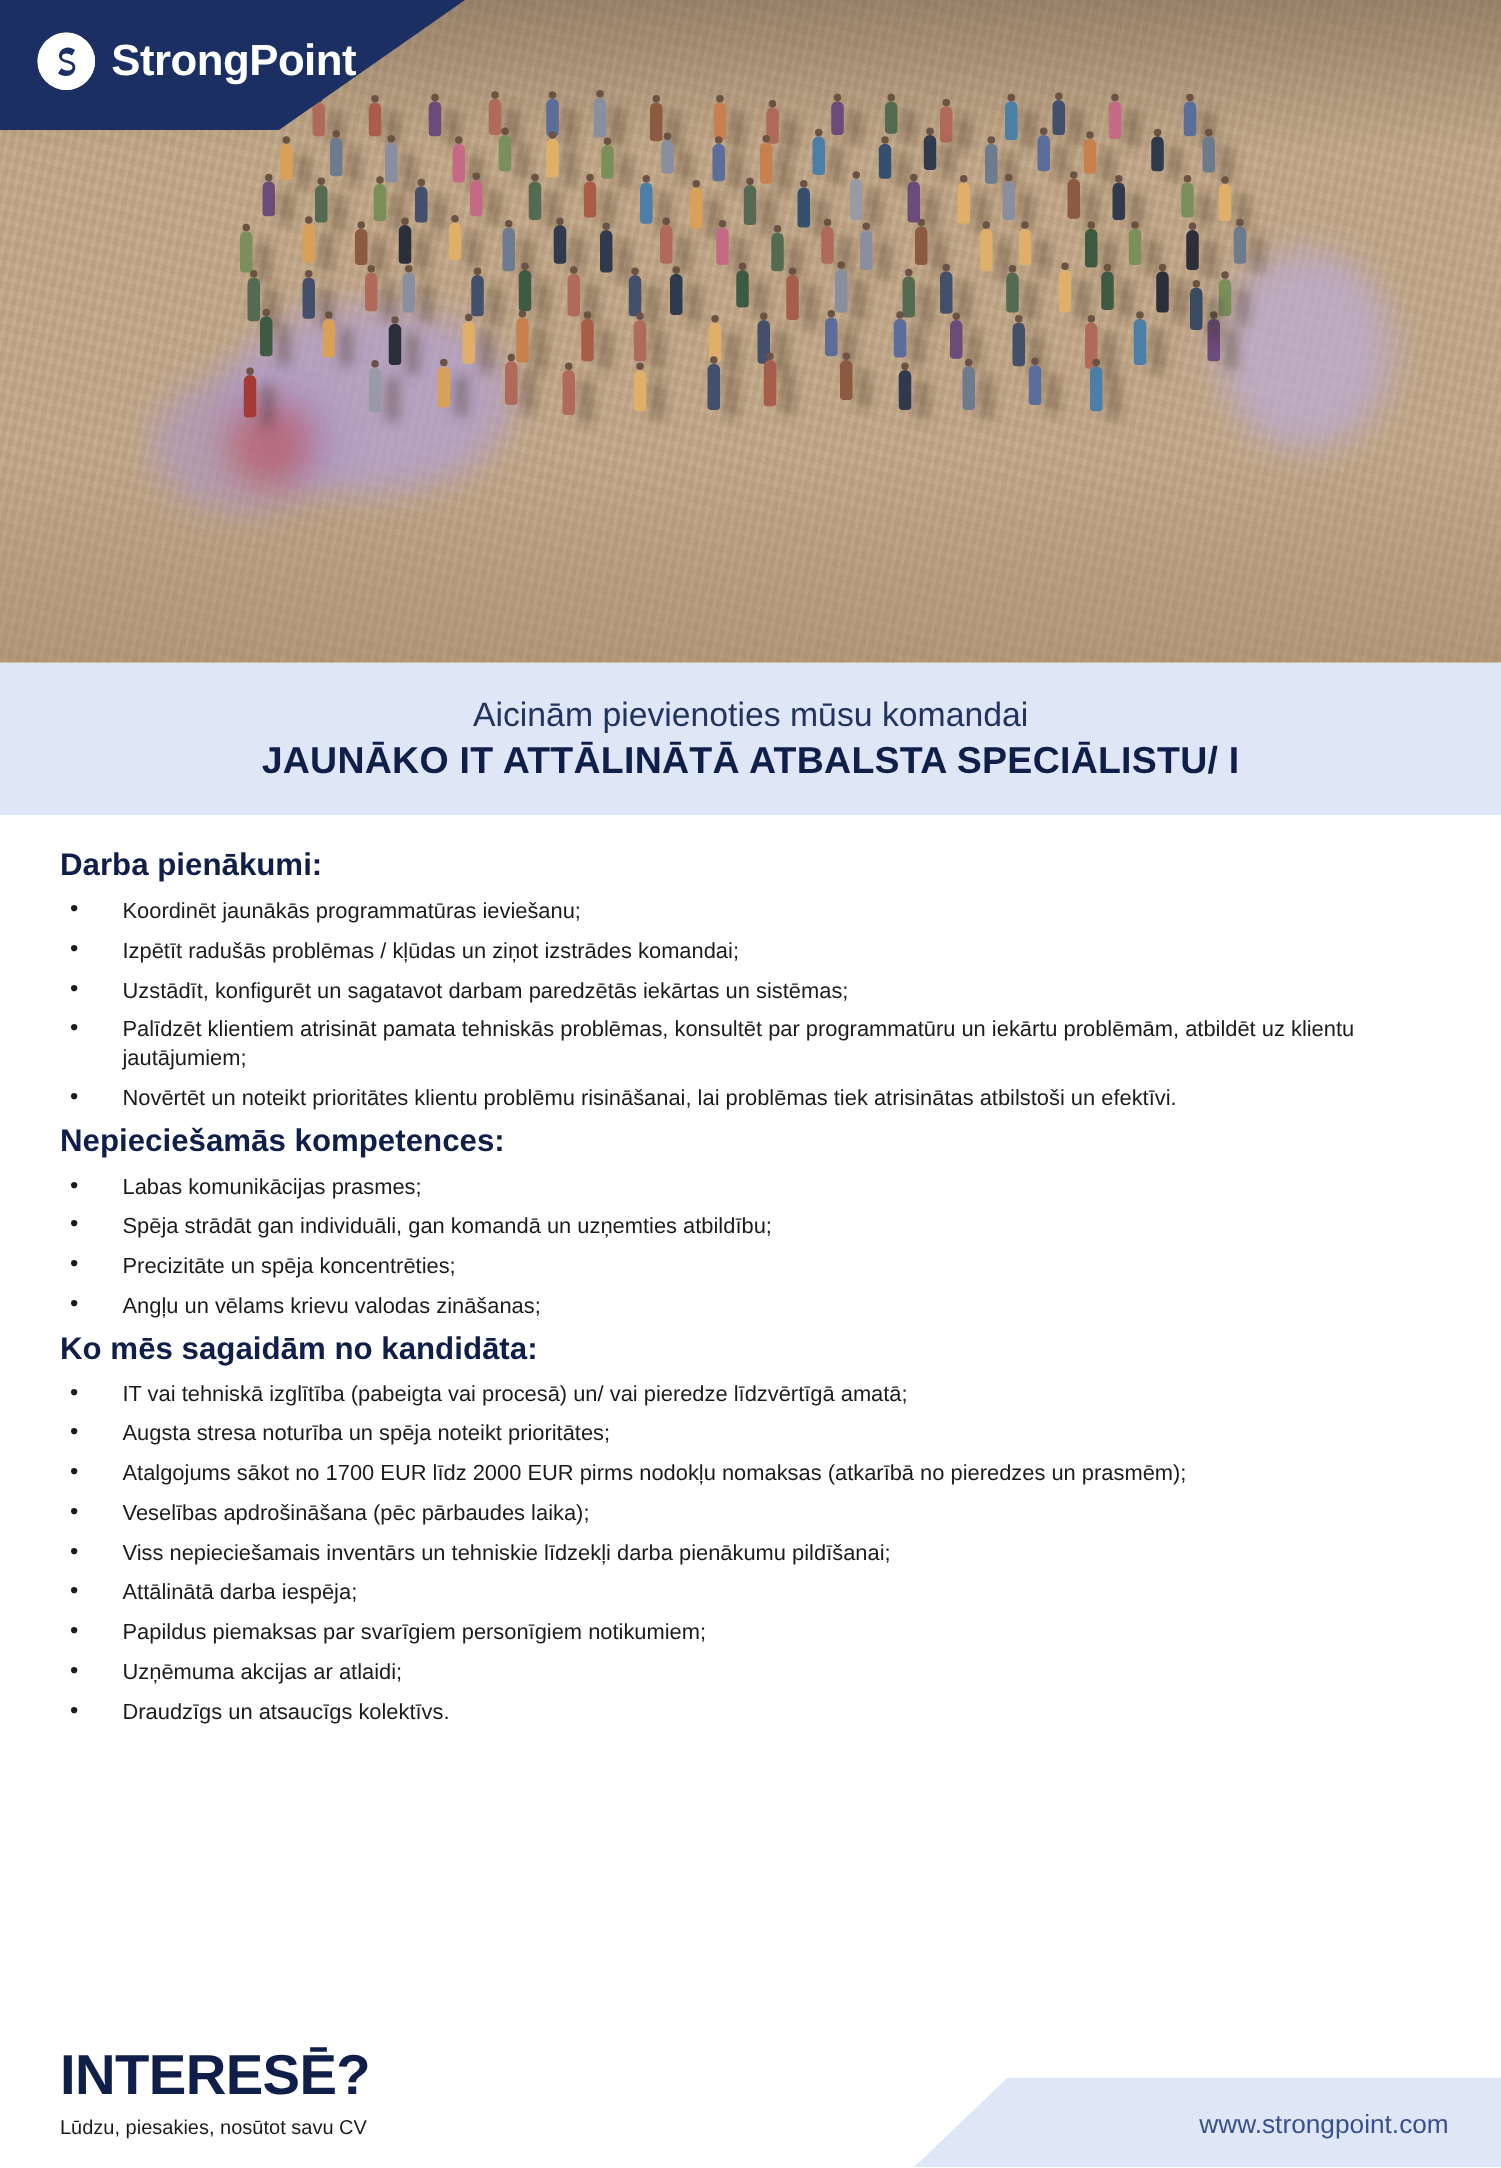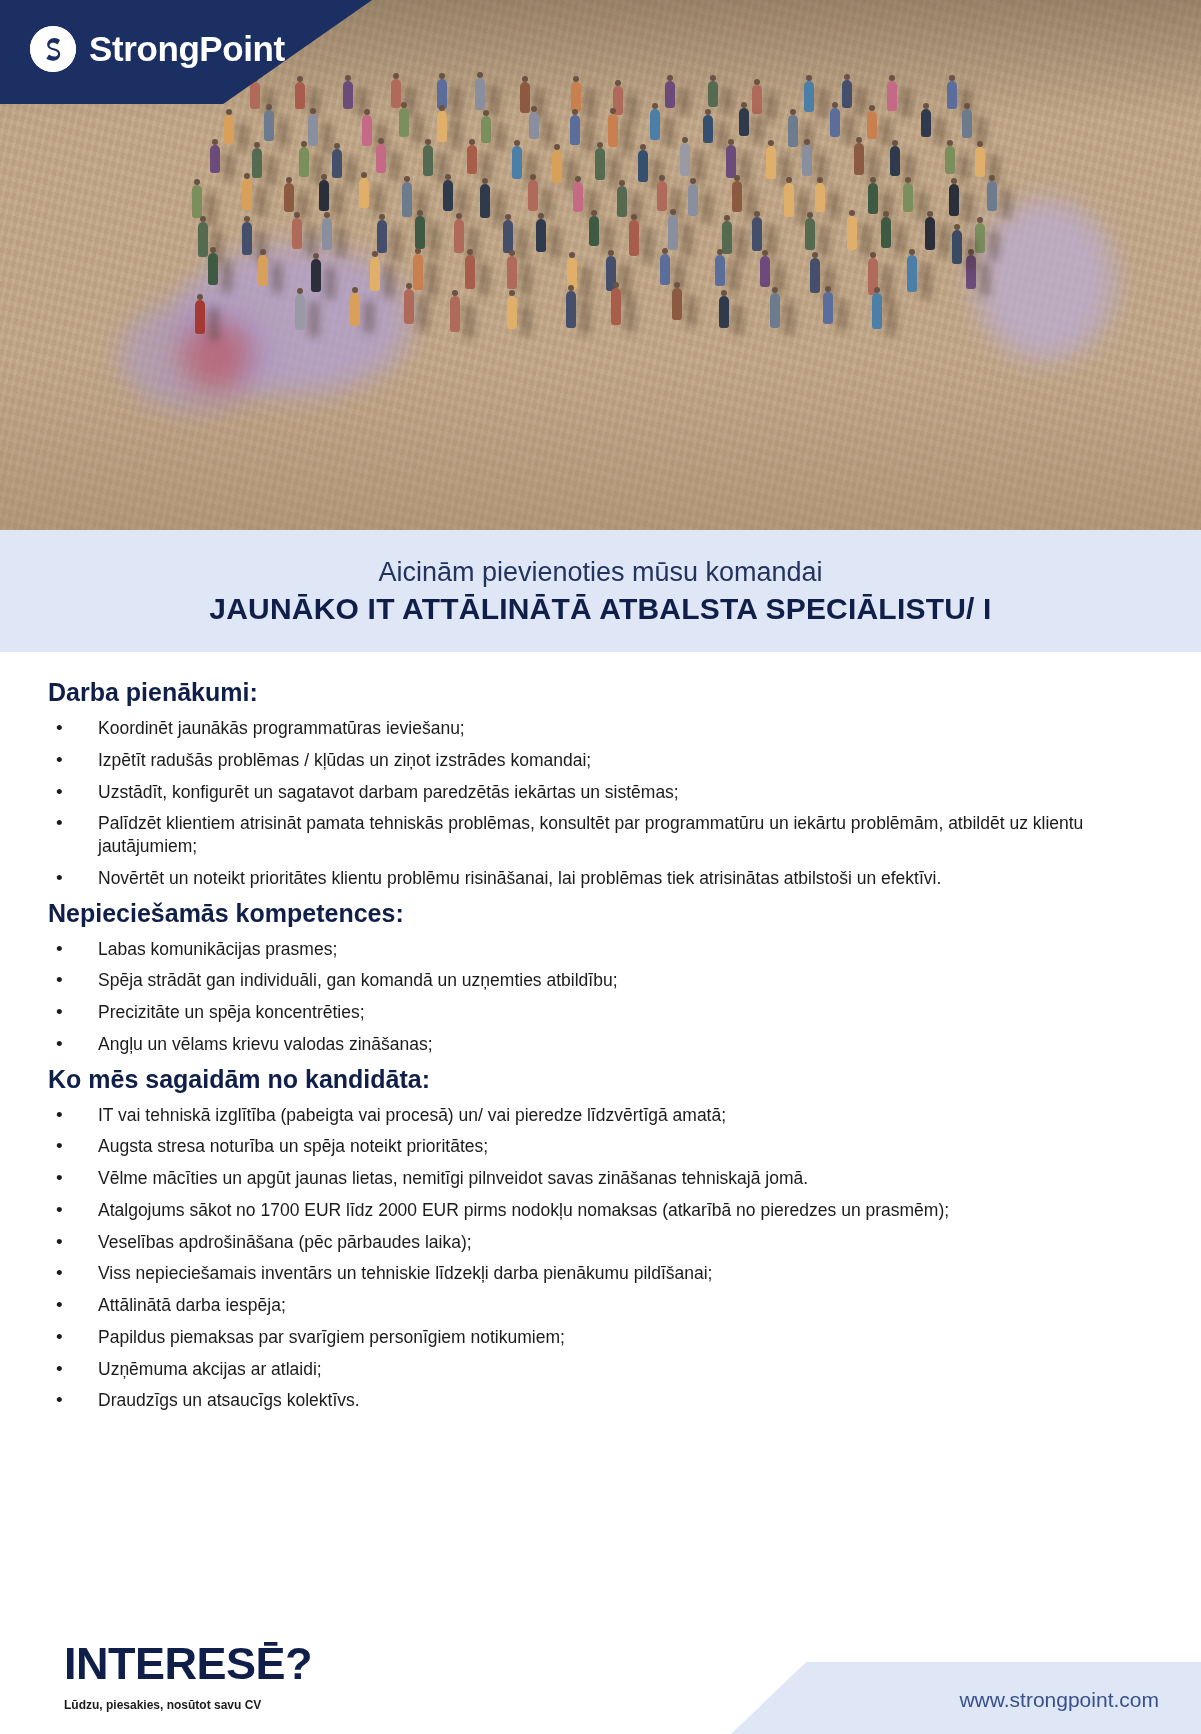--- a/index.html
+++ b/index.html
@@ -195,35 +195,34 @@
   
   .footer {
     position: absolute;
     left: 0;
     bottom: 0;
     width: 1201px;
     height: 120px;
   }
   .footer-inner {
     position: absolute;
-    left: 64px;
+    left: 48px;
     bottom: 22px;
   }
   .interest {
     font-size: 45px;
     font-weight: bold;
     color: #101f4a;
     letter-spacing: -0.5px;
     line-height: 1;
     margin-bottom: 12px;
   }
   .apply {
-    font-size: 12px;
+    font-size: 16px;
     color: #1b1b1b;
-    font-weight: bold;
   }
   .footer-band {
     position: absolute;
     right: 0;
     bottom: 0;
     width: 470px;
     height: 72px;
     background: #dfe6f5;
     clip-path: polygon(16% 0, 100% 0, 100% 100%, 0 100%);
   }
@@ -407,21 +406,20 @@
     <li>Labas komunikācijas prasmes;</li>
     <li>Spēja strādāt gan individuāli, gan komandā un uzņemties atbildību;</li>
     <li>Precizitāte un spēja koncentrēties;</li>
     <li>Angļu un vēlams krievu valodas zināšanas;</li>
   </ul>
 
   <h2 class="section-title gap-before">Ko mēs sagaidām no kandidāta:</h2>
   <ul class="bullets">
     <li>IT vai tehniskā izglītība (pabeigta vai procesā) un/ vai pieredze līdzvērtīgā amatā;</li>
     <li>Augsta stresa noturība un spēja noteikt prioritātes;</li>
-    <li>Vēlme mācīties un apgūt jaunas lietas, nemitīgi pilnveidot savas zināšanas tehniskajā jomā.</li>
   </ul>
 
   <ul class="bullets">
     <li>Atalgojums sākot no 1700 EUR līdz 2000 EUR pirms nodokļu nomaksas (atkarībā no pieredzes un prasmēm);</li>
     <li>Veselības apdrošināšana (pēc pārbaudes laika);</li>
     <li>Viss nepieciešamais inventārs un tehniskie līdzekļi darba pienākumu pildīšanai;</li>
     <li>Attālinātā darba iespēja;</li>
     <li>Papildus piemaksas par svarīgiem personīgiem notikumiem;</li>
     <li>Uzņēmuma akcijas ar atlaidi;</li>
     <li>Draudzīgs un atsaucīgs kolektīvs.</li>

